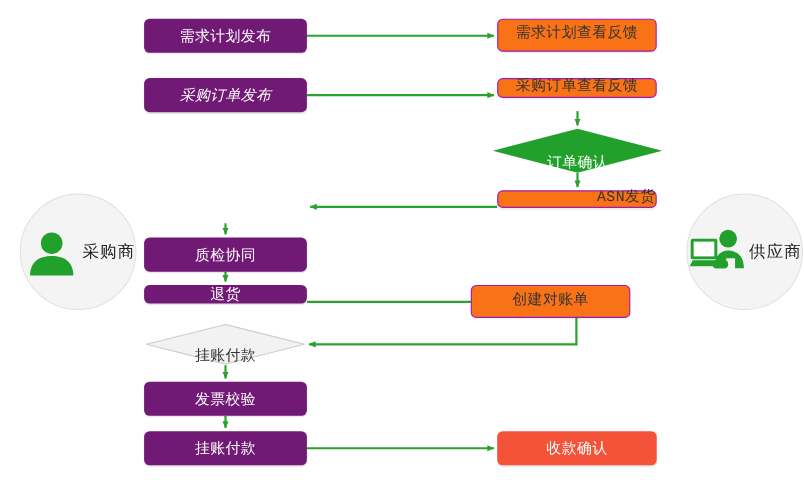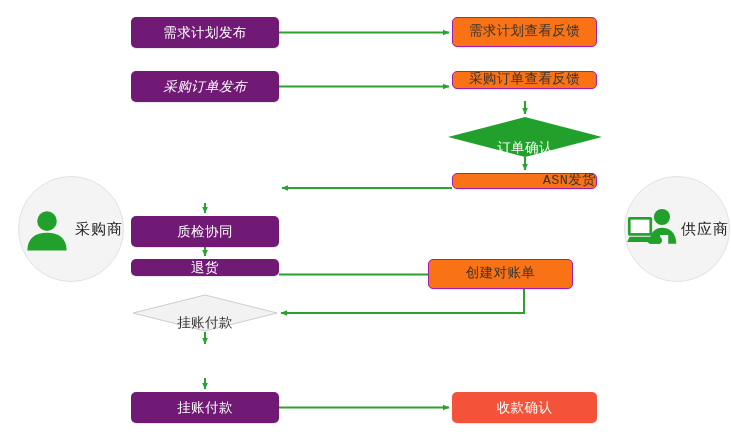--- a/index.html
+++ b/index.html
@@ -221,20 +221,23 @@
     <span>创建对账单</span>
   </div>
 
   <div class="diamond diamond-white" style="left:132px; top:294px; width:146px; height:38px;">
     <svg class="dia-shape" viewBox="0 0 146 38" preserveAspectRatio="none" xmlns="http://www.w3.org/2000/svg">
       <polygon points="73,1 145,19 73,37 1,19" fill="#f2f2f2" stroke="#cccccc" stroke-width="1"></polygon>
     </svg>
     <span class="dia-label">挂账付款</span>
   </div>
 
+  <div class="node node-green" style="left:131px; top:347px; width:148px; height:31px;">
+    <span>发票校验</span>
+  </div>
 
   <div class="node node-green" style="left:131px; top:392px; width:148px; height:31px;">
     <span>挂账付款</span>
   </div>
 
   <div class="node node-red" style="left:452px; top:392px; width:145px; height:31px;">
     <span>收款确认</span>
   </div>
 
 </div>

